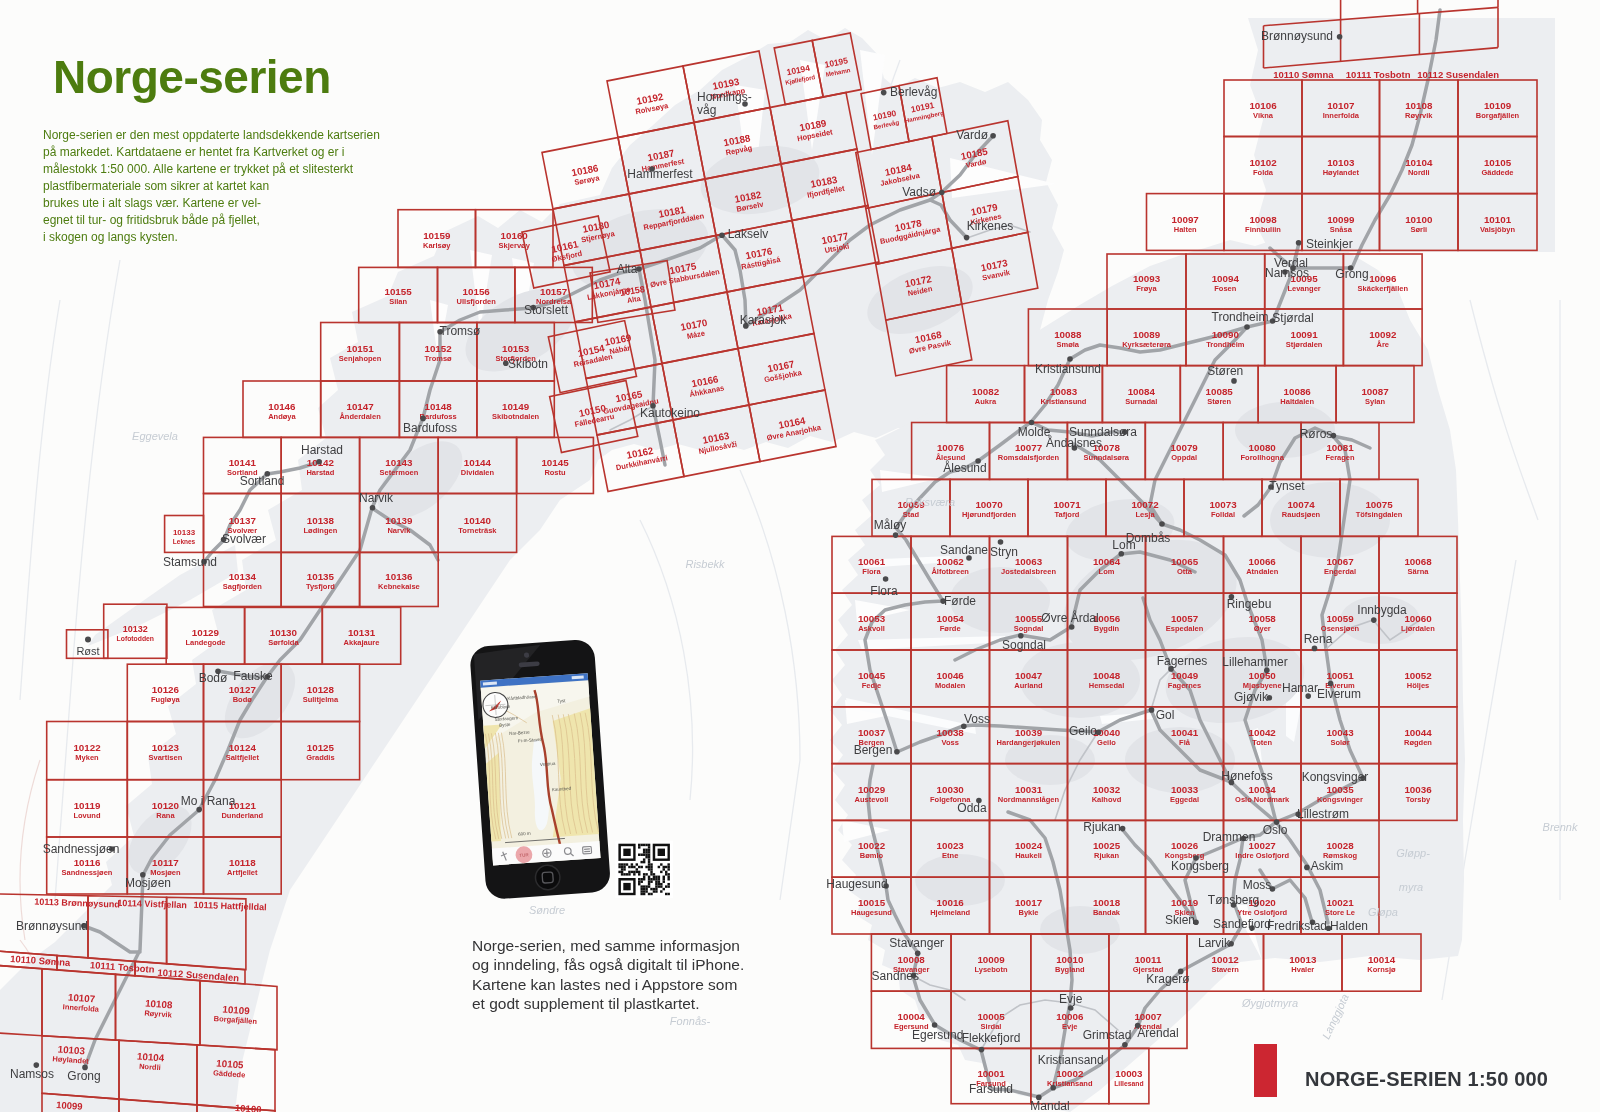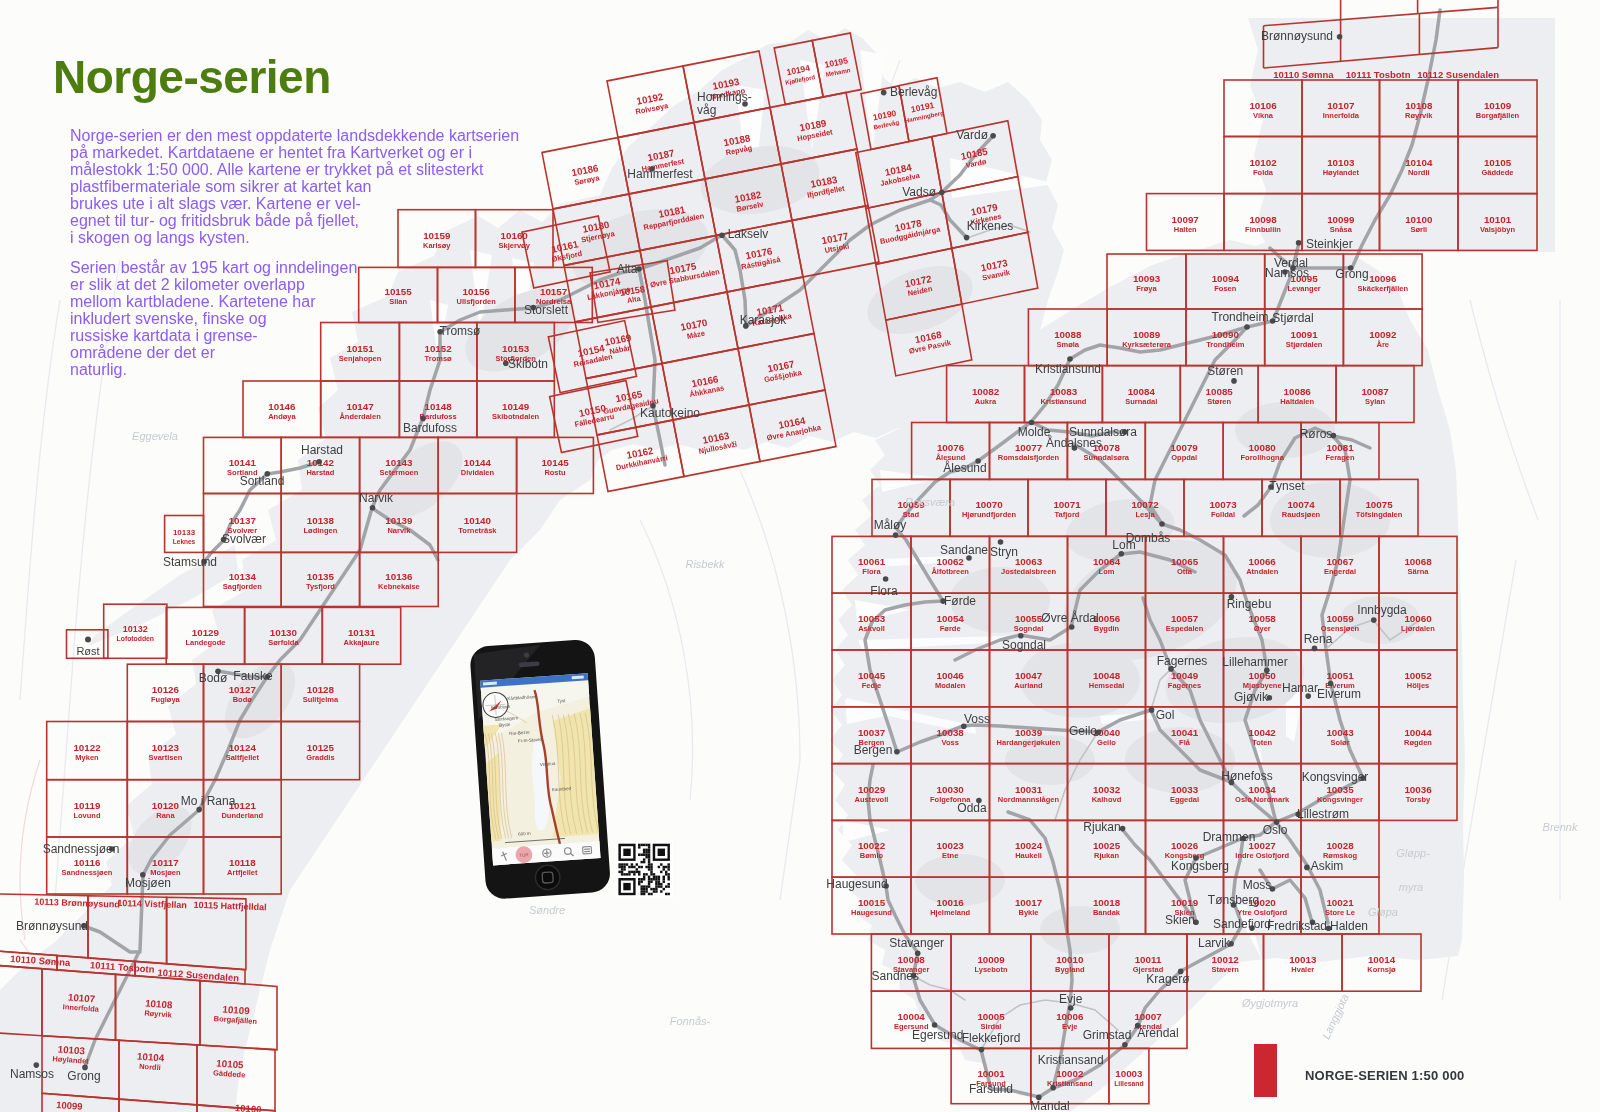--- a/index.html
+++ b/index.html
@@ -1,22 +1,22 @@
 <!DOCTYPE html>
 <html><head><meta charset="utf-8">
 <style>
 html,body { margin:0; padding:0; background:#fff; }
 #page { position:relative; width:1600px; height:1112px; overflow:hidden;
   font-family:"Liberation Sans", sans-serif; background:#fcfcfb; }
 #page svg text { font-family:"Liberation Sans", sans-serif; }
 .h1 { position:absolute; left:53px; top:50px; font-size:46px; font-weight:bold;
   color:#4d7c0f; letter-spacing:-0.5px; }
-.body { position:absolute; left:70px; color:#8b5cf6; font-size:16px; line-height:17px; }
+.body { position:absolute; left:43px; color:#4d7c0f; font-size:12px; line-height:17px; }
 .cap { position:absolute; left:472px; top:936px; color:#343436; font-size:15.5px; line-height:19.3px; }
-.logotxt { position:absolute; left:1305px; top:1068px; color:#34373c; font-size:13px;
+.logotxt { position:absolute; left:1305px; top:1068px; color:#34373c; font-size:20px;
   font-weight:bold; letter-spacing:0.2px;text-align:center; }
 .logorect { position:absolute; left:1253.7px; top:1044.3px; width:23.7px; height:52.4px;
   background:#cc2631; }
 </style></head>
 <body>
 <div id="page">
 
 <svg width="1600" height="1112" viewBox="0 0 1600 1112" style="position:absolute;left:0;top:0">
 <rect width="1600" height="1112" fill="#fcfcfb"></rect>
 
@@ -2029,23 +2029,20 @@
 <div class="h1">Norge-serien</div>
 
 <div class="body" style="top:127px;">Norge-serien er den mest oppdaterte landsdekkende kartserien<br>
 på markedet. Kartdataene er hentet fra Kartverket og er i<br>
 målestokk 1:50 000. Alle kartene er trykket på et slitesterkt<br>
 plastfibermateriale som sikrer at kartet kan<br>
 brukes ute i alt slags vær. Kartene er vel-<br>
 egnet til tur- og fritidsbruk både på fjellet,<br>
 i skogen og langs kysten.</div>
 
-<div class="body" style="top:259px;">Serien består av 195 kart og inndelingen<br>
-er slik at det 2 kilometer overlapp<br>
-mellom kartbladene. Kartetene har<br>
-inkludert svenske, finske og<br>
-russiske kartdata i grense-<br>
-områdene der det er<br>
-naturlig.</div>
-
+
+<div class="cap">Norge-serien, med samme informasjon<br>
+og inndeling, fås også digitalt til iPhone.<br>
+Kartene kan lastes ned i Appstore som<br>
+et godt supplement til plastkartet.</div>
 
 <div class="logorect"></div>
 <div class="logotxt">NORGE-SERIEN 1:50 000</div>
 </div>
 </body></html>

